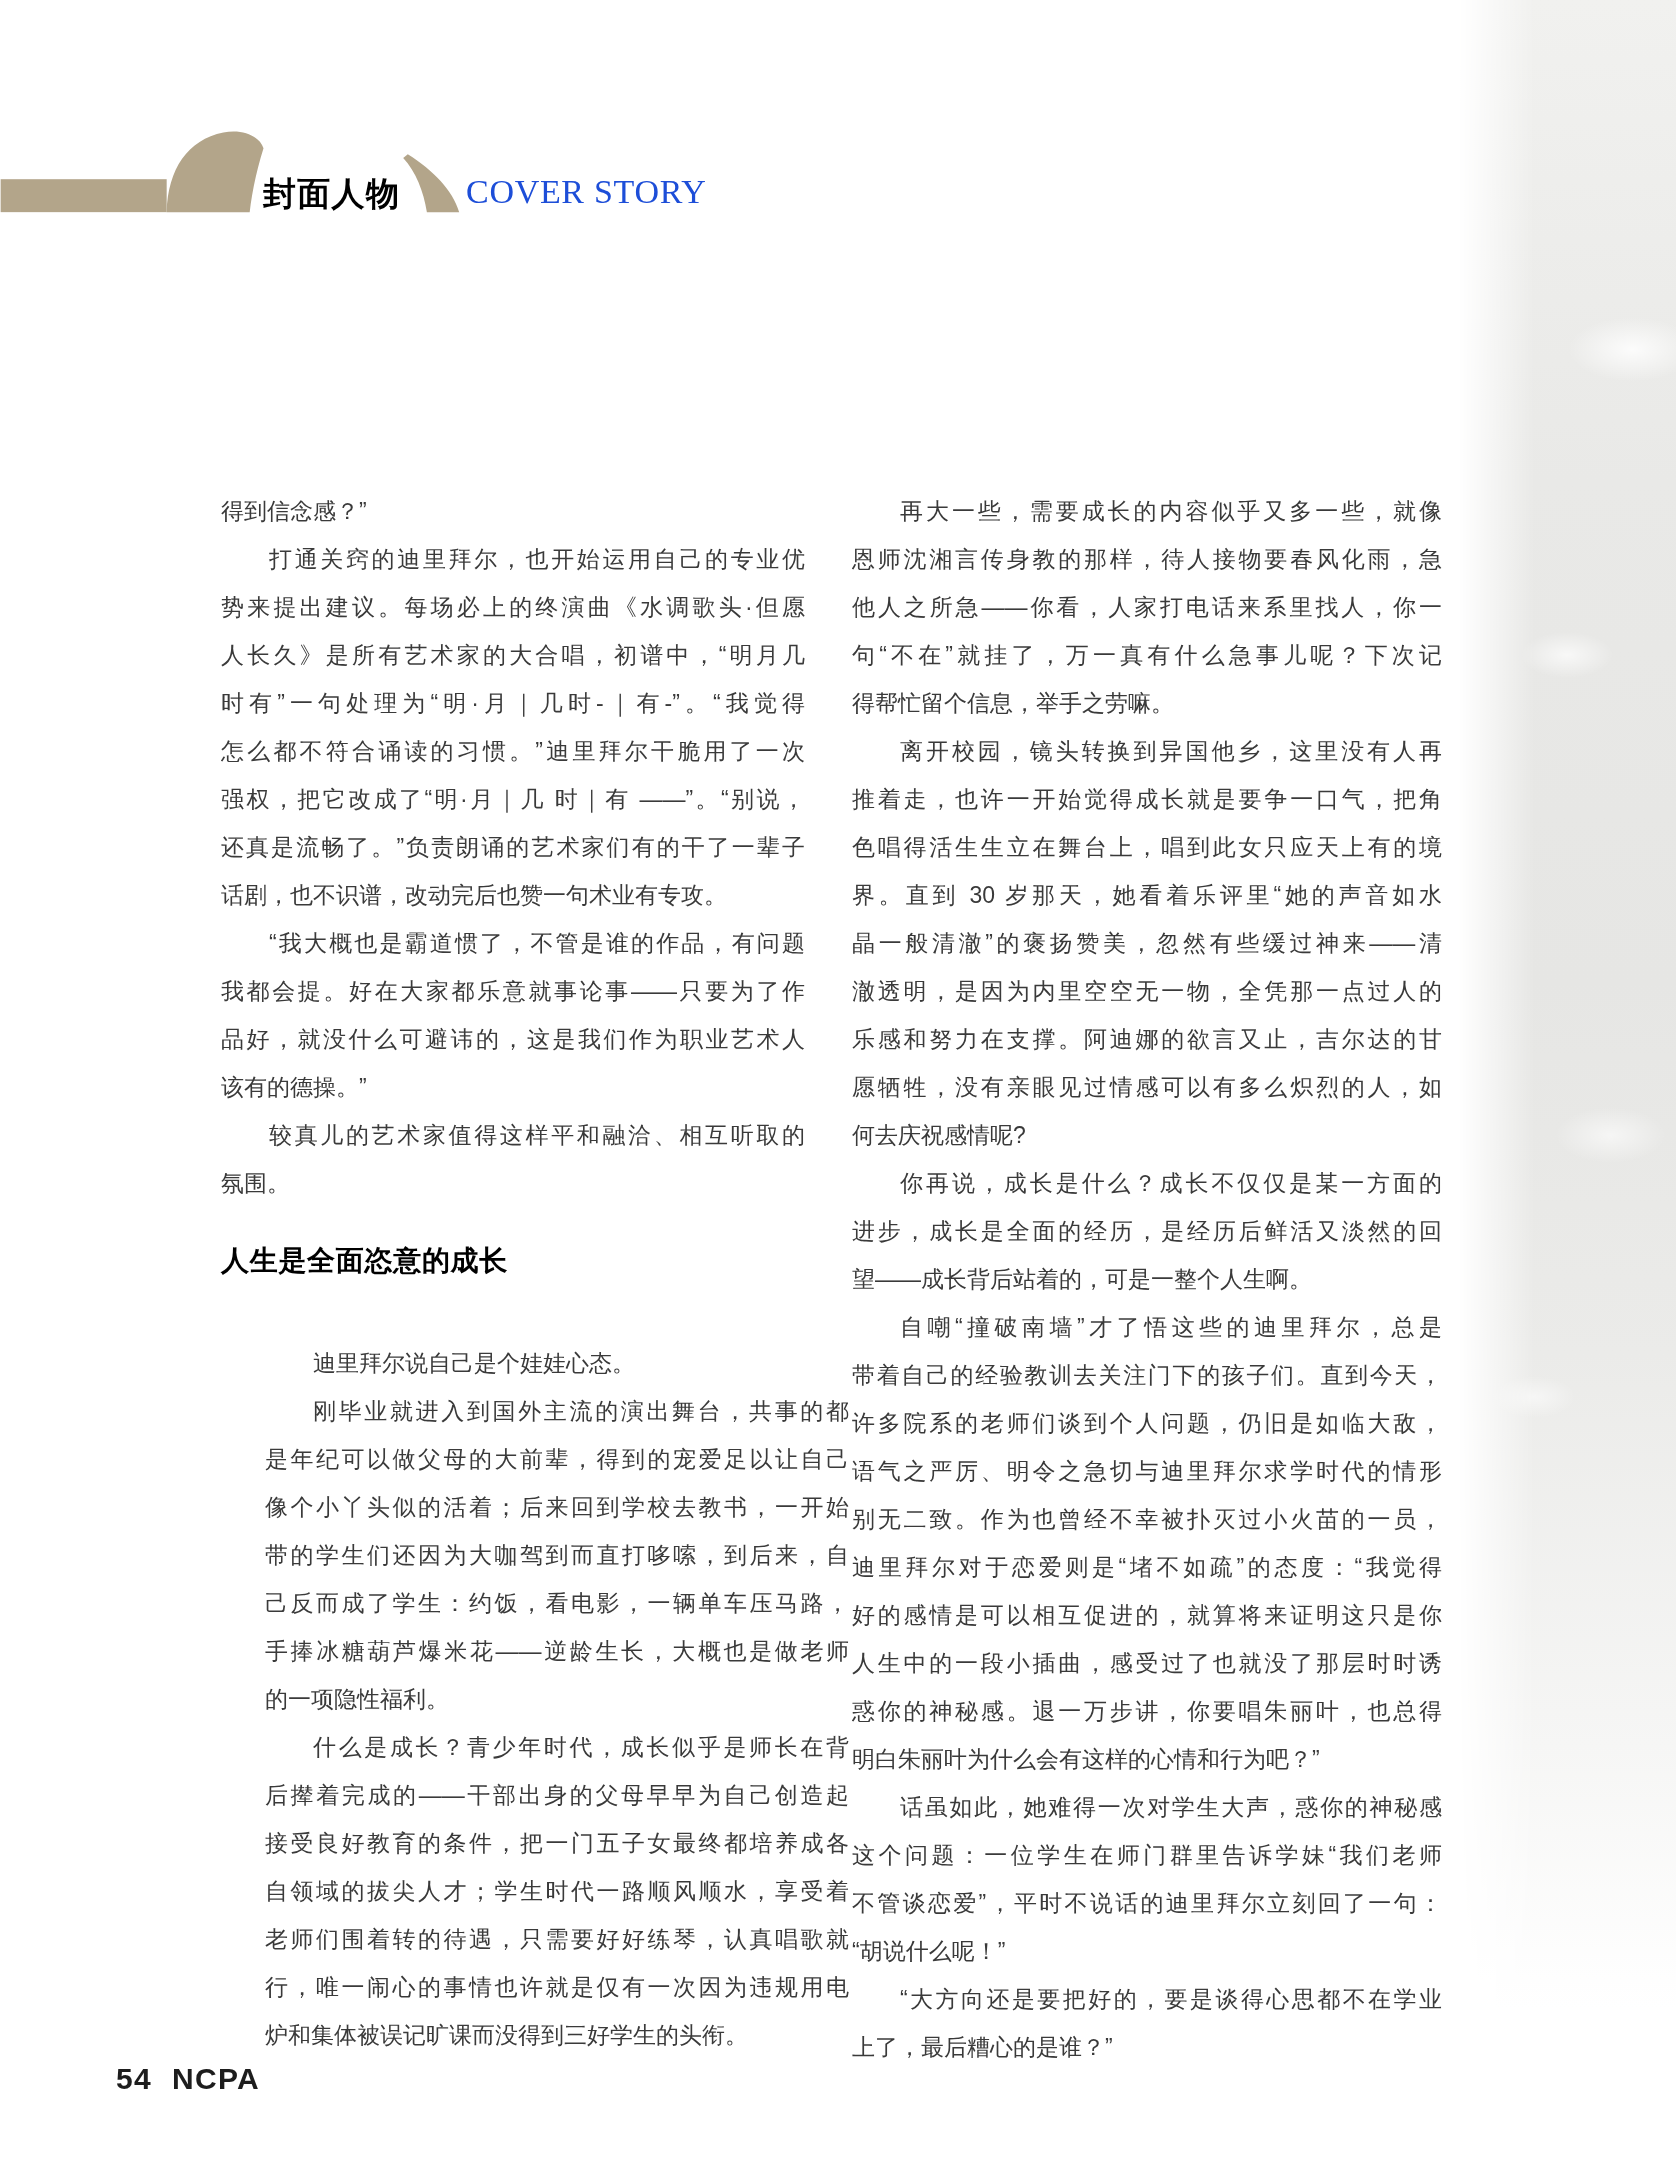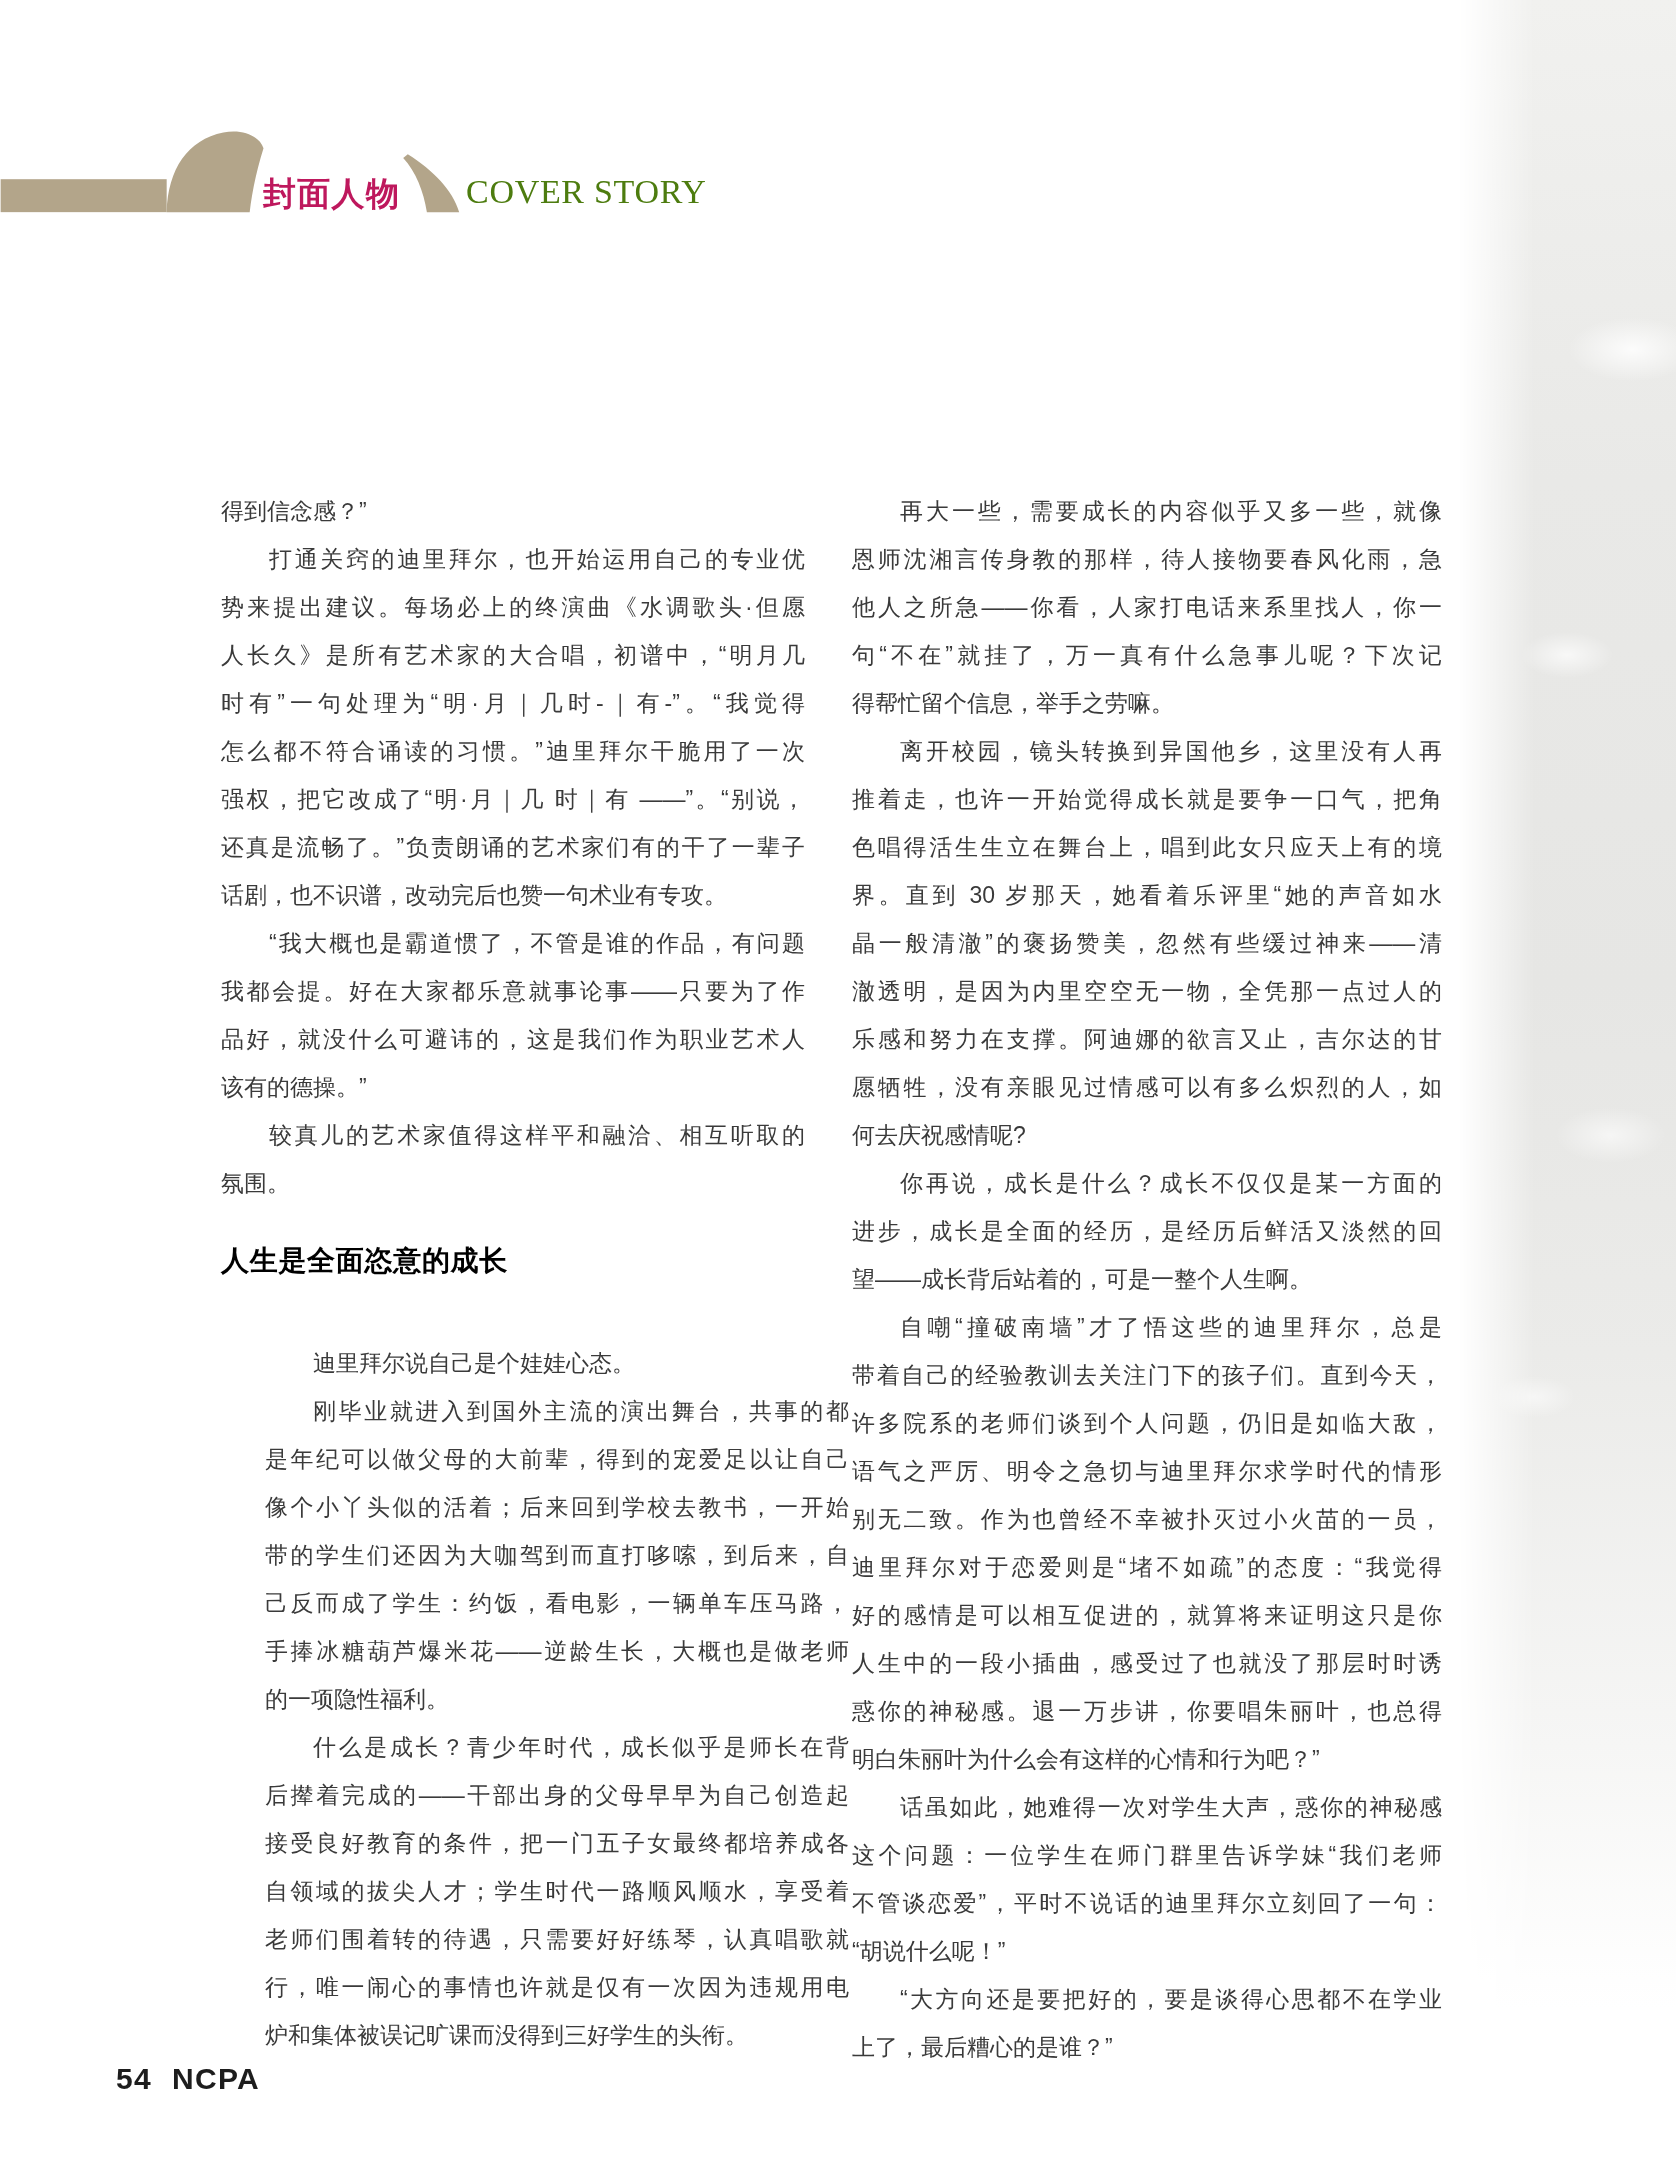--- a/index.html
+++ b/index.html
@@ -22,27 +22,27 @@
       radial-gradient(79px 40px at 70% 52%, rgba(255,255,255,0.6), rgba(255,255,255,0) 70%),
       radial-gradient(59px 30px at 35% 64%, rgba(255,255,255,0.55), rgba(255,255,255,0) 70%),
       linear-gradient(180deg,#f1f1ef 0%,#e9e9e7 22%,#e6e6e4 45%,#ebebe9 62%,#f6f6f5 80%,#ffffff 92%);
     -webkit-mask-image:linear-gradient(to right, rgba(0,0,0,0) 0%, #000 35%);
     mask-image:linear-gradient(to right, rgba(0,0,0,0) 0%, #000 35%);
   }
   
   #header-art{position:absolute;left:0;top:0;}
   #section-title-cn{
     position:absolute; left:263px; top:177px;
-    font-size:33px; font-weight:800; color:#be185d;
+    font-size:33px; font-weight:800; color:#000000;
     letter-spacing:1.3px; line-height:34px; white-space:nowrap;
   }
   #section-title-en{
     position:absolute; left:466px; top:173px;
     font-family:"Liberation Serif", serif;
-    font-size:34px; color:#4d7c0f; line-height:38px;
+    font-size:34px; color:#1d4ed8; line-height:38px;
     letter-spacing:0.7px; white-space:nowrap;
   }
   
   .col{position:absolute;}
   #col-left-1{left:221px; top:487px; width:584px;}
   #col-left-2{left:221px; top:1339px; width:584px;margin-left:44px;}
   #col-right{left:852px; top:487px; width:590px;}
   .line{
     height:48px; line-height:48px;
     font-size:23px; color:#3a3a3a;

